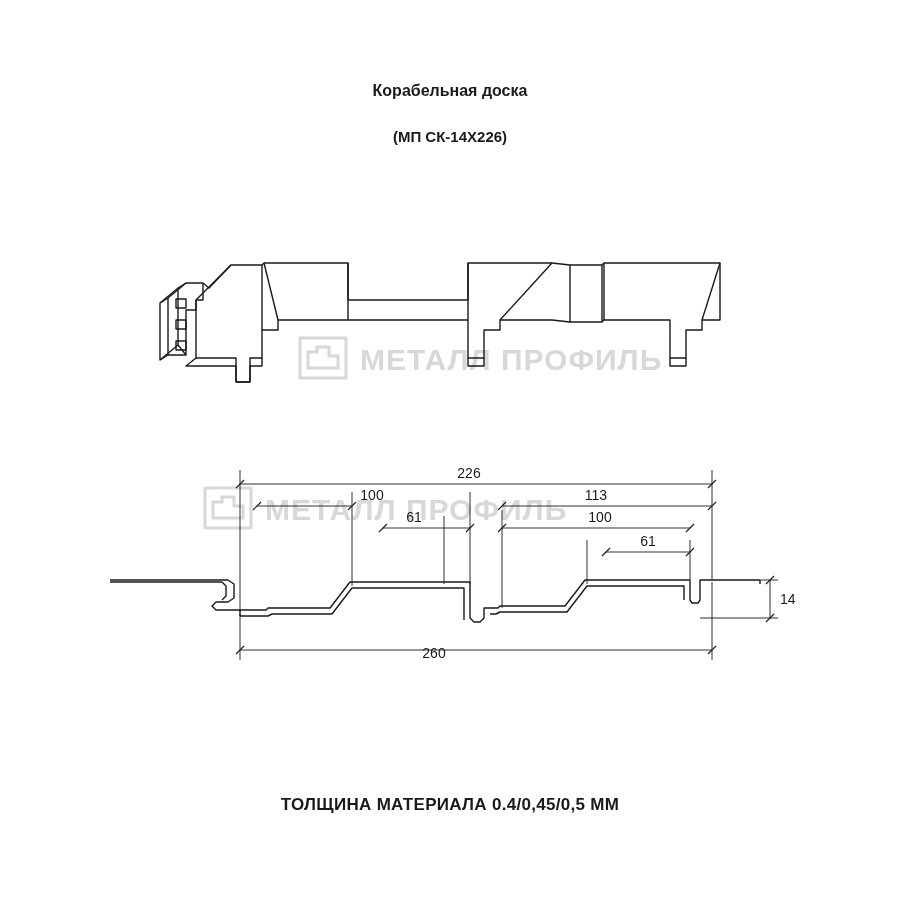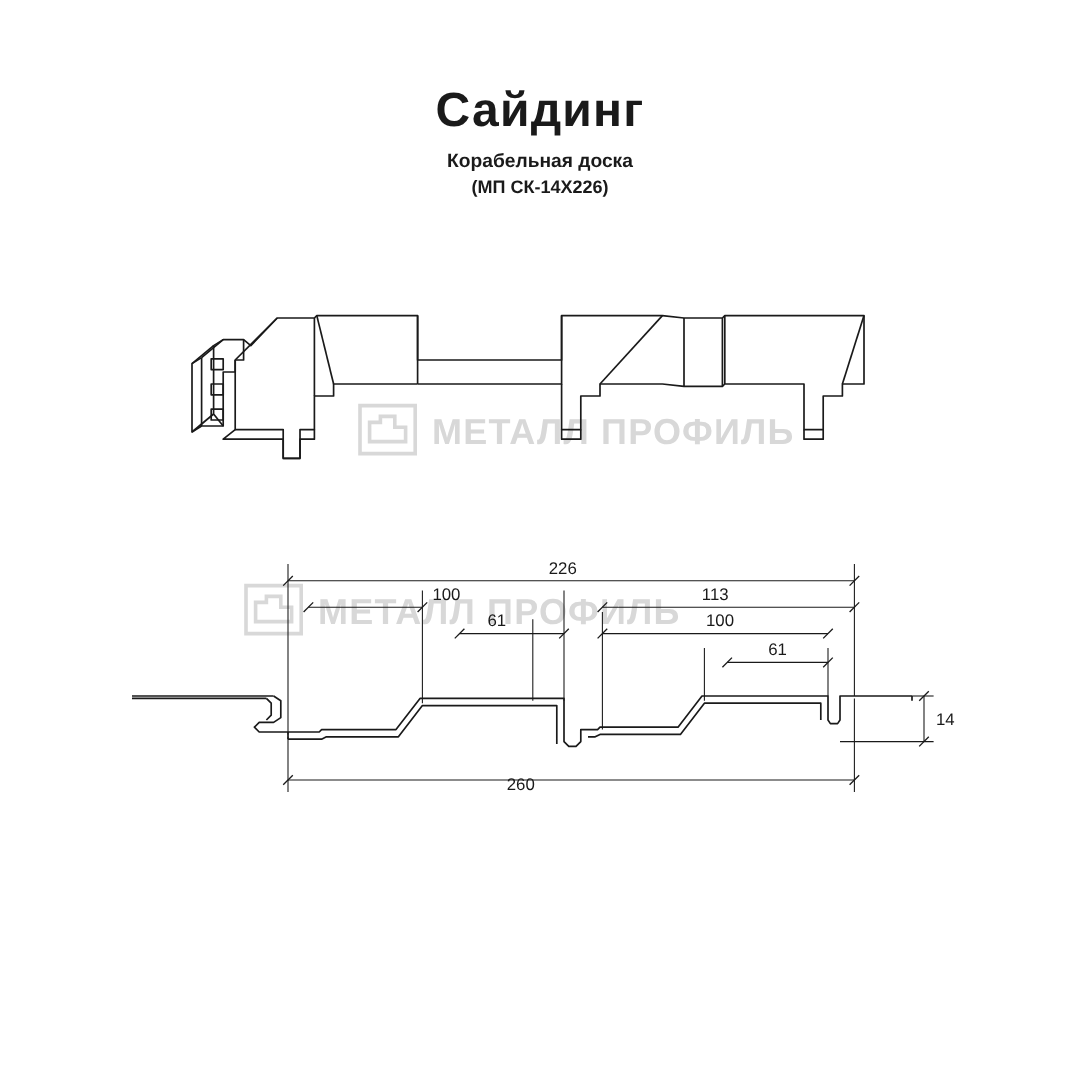--- a/index.html
+++ b/index.html
@@ -39,21 +39,21 @@
   }
   .subtitle {
     font-size: 16px;
     font-weight: bold;
     margin-top: 12px;
     color: #1a1a1a;
   }
   .code {
     font-size: 15px;
     font-weight: bold;
-    margin-top: 4px;
+    margin-top: 28px;
     color: #1a1a1a;
   }
 
   
   .footer {
     position: absolute;
     top: 795px;
     left: 0;
     width: 900px;
     text-align: center;
@@ -85,21 +85,20 @@
     font-size: 14px;
     fill: #1a1a1a;
   }
 </style>
 </head>
 <body>
 
 <div class="page">
 
   <div class="header">
-    <div class="title">Сайдинг</div>
     <div class="subtitle">Корабельная доска</div>
     <div class="code">(МП СК-14Х226)</div>
   </div>
 
   <div class="drawing">
     <svg width="900" height="900" viewBox="0 0 900 900" xmlns="http://www.w3.org/2000/svg">
 
       <g opacity="1">
         <g transform="translate(300,330)">
 
@@ -229,14 +228,15 @@
         <text class="dim-text" text-anchor="middle" x="414" y="522">61</text>
         <text class="dim-text" text-anchor="middle" x="600" y="522">100</text>
         <text class="dim-text" text-anchor="middle" x="648" y="546">61</text>
         <text class="dim-text" text-anchor="start" x="780" y="604">14</text>
         <text class="dim-text" text-anchor="middle" x="434" y="658">260</text>
       </g>
 
     </svg>
   </div>
 
+  <div class="footer">ТОЛЩИНА МАТЕРИАЛА 0.4/0,45/0,5 ММ</div>
 
 </div>
 
 </body></html>

